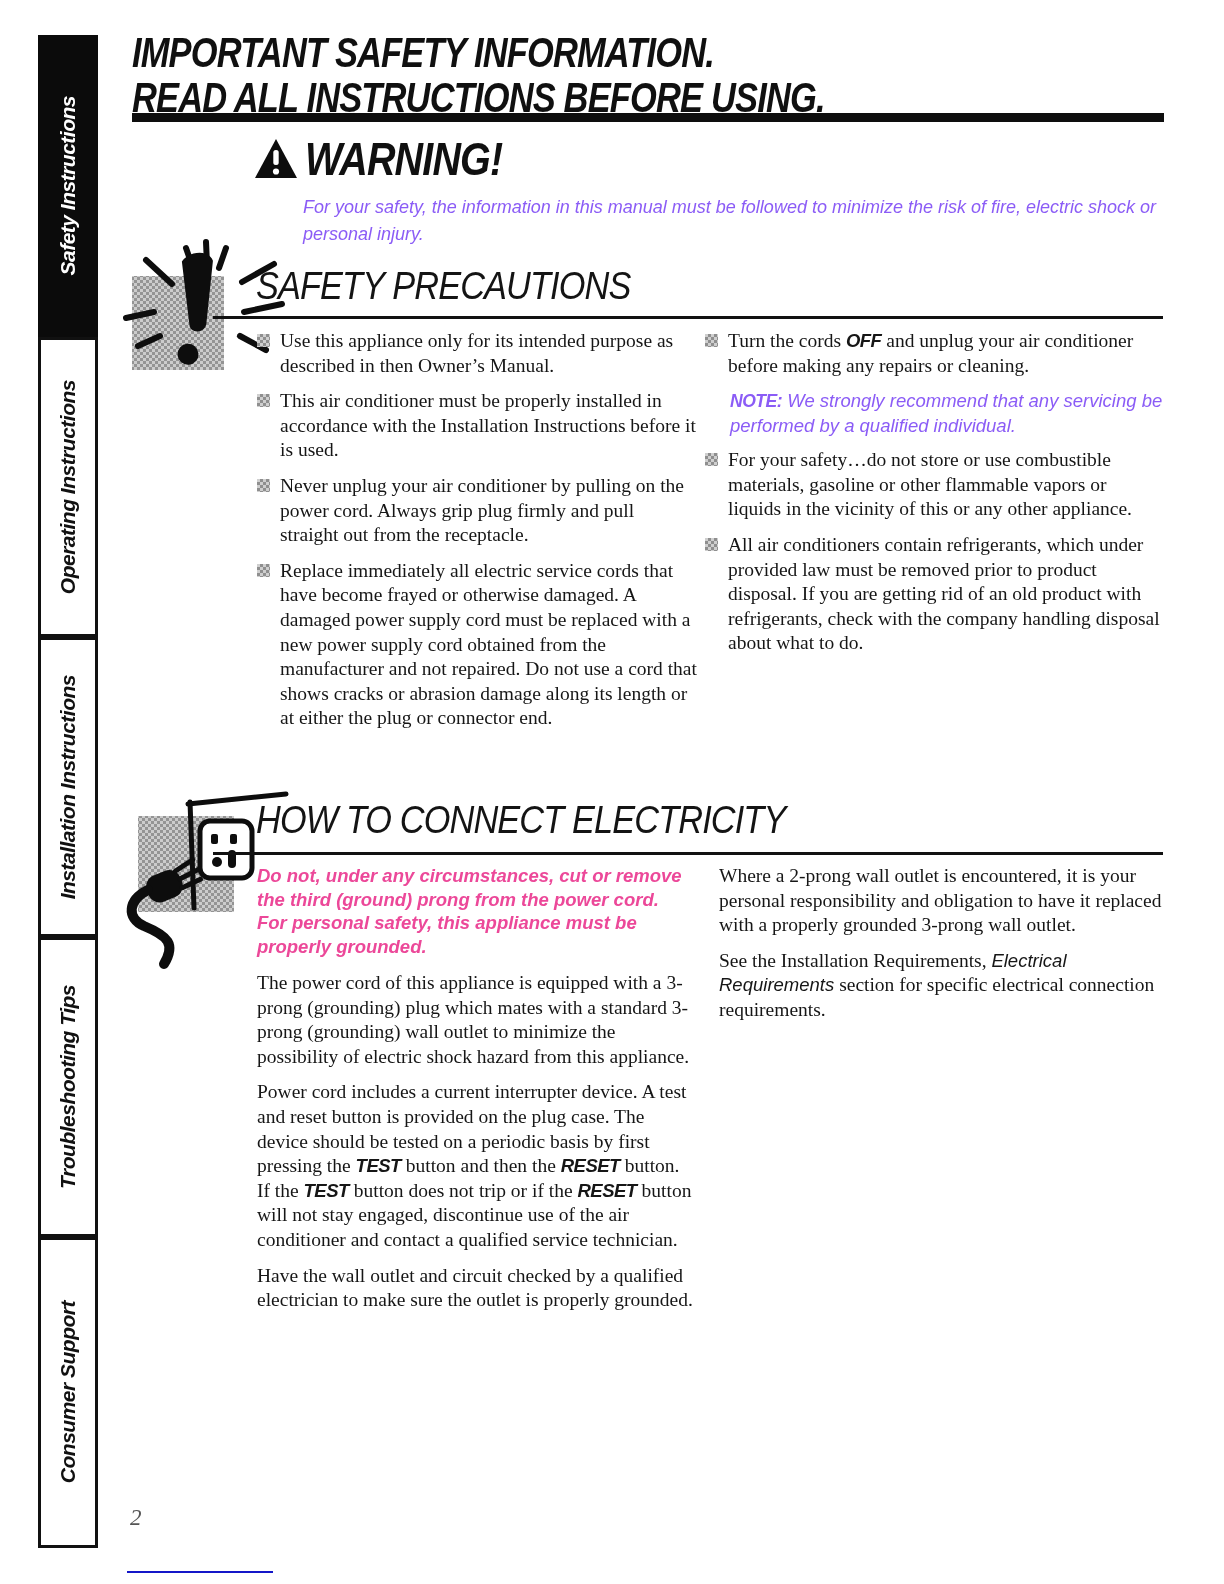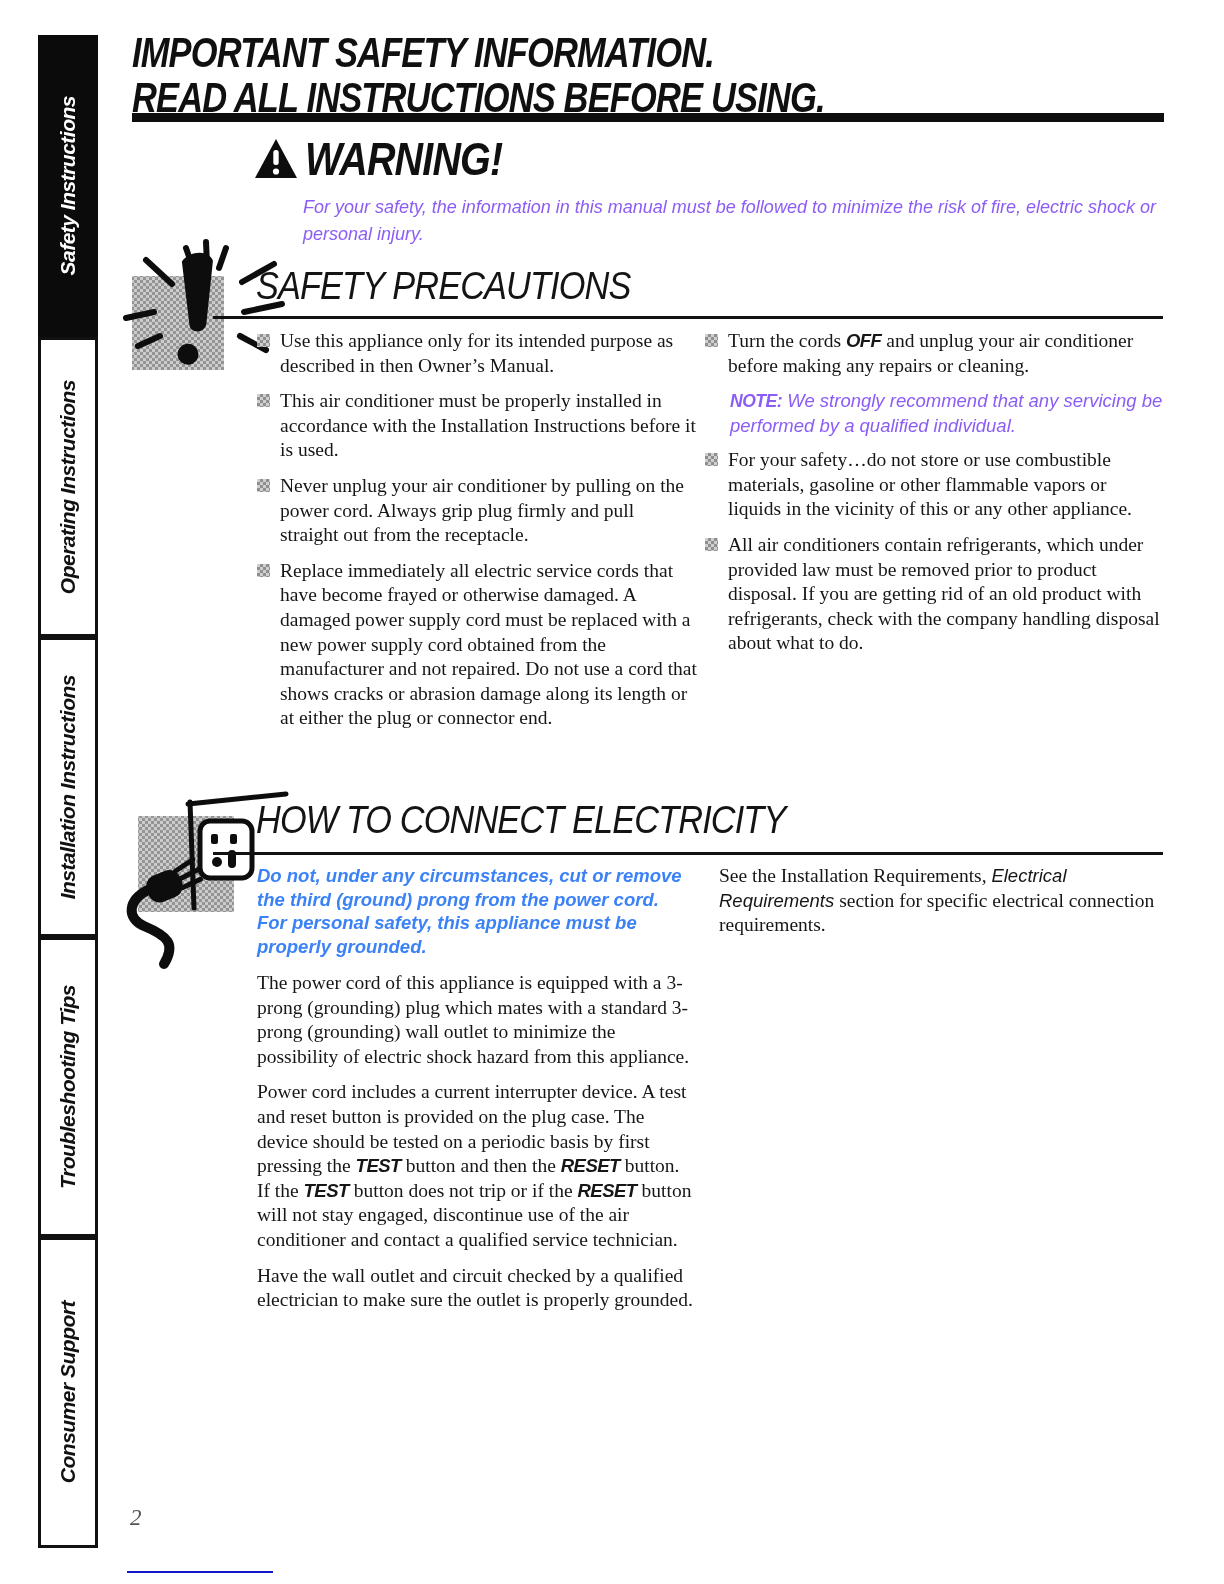--- a/index.html
+++ b/index.html
@@ -62,21 +62,21 @@
     flex:0 0 13px;width:13px;height:13px;margin:5px 10px 0 0;
     background:repeating-conic-gradient(#8f8f8f 0% 25%, #cfcfcf 0% 50%);
     background-size:6px 6px;
   }
   .item.note{
     margin-left:25px;font-family:"Liberation Sans",sans-serif;font-style:italic;
     font-size:18.5px;line-height:23.5px;color:#8b5cf6;
   }
   .item.lead{
     font-family:"Liberation Sans",sans-serif;font-style:italic;font-weight:bold;
-    font-size:18.5px;line-height:23.5px;width:426px;color:#3b82f6;margin-bottom:13px;
+    font-size:18.5px;line-height:23.5px;width:426px;color:#ec4899;margin-bottom:13px;
   }
   .seg-b{font-family:"Liberation Sans",sans-serif;font-style:italic;font-weight:bold;letter-spacing:-0.5px;font-size:0.95em;text-align:center;}
   .seg-i{font-family:"Liberation Sans",sans-serif;font-style:italic;font-size:0.95em;}
 
   
   .page-num{position:absolute;left:130px;top:1505px;font-family:"Liberation Serif",serif;font-style:italic;font-size:23px;color:#555555;}
   .footer-rule{position:absolute;left:127px;top:1571px;width:146px;height:2px;background:#1417c8;}
 </style>
 </head>
 <body>
@@ -211,18 +211,19 @@
 <div class="sec-rule" style="top:852px;"></div>
 
 <div class="cols" style="top:864px;">
   <div class="col col-a">
       <div class="item lead"><span class="txt"><span>Do not, under any circumstances, cut or remove the third (ground) prong from the power cord. For personal safety, this appliance must be properly grounded.</span></span></div>
       <div class="item para"><span class="txt"><span>The power cord of this appliance is equipped with a 3-prong (grounding) plug which mates with a standard 3-prong (grounding) wall outlet to minimize the possibility of electric shock hazard from this appliance.</span></span></div>
       <div class="item para"><span class="txt"><span>Power cord includes a current interrupter device. A test and reset button is provided on the plug case. The device should be tested on a periodic basis by first pressing the </span><span class="seg-b">TEST</span><span> button and then the </span><span class="seg-b">RESET</span><span> button. If the </span><span class="seg-b">TEST</span><span> button does not trip or if the </span><span class="seg-b">RESET</span><span> button will not stay engaged, discontinue use of the air conditioner and contact a qualified service technician.</span></span></div>
       <div class="item para"><span class="txt"><span>Have the wall outlet and circuit checked by a qualified electrician to make sure the outlet is properly grounded.</span></span></div>
     </div>
   <div class="col col-b pad">
+      <div class="item para"><span class="txt"><span>Where a 2-prong wall outlet is encountered, it is your personal responsibility and obligation to have it replaced with a properly grounded 3-prong wall outlet.</span></span></div>
       <div class="item para"><span class="txt"><span>See the Installation Requirements, </span><span class="seg-i">Electrical Requirements</span><span> section for specific electrical connection requirements.</span></span></div>
     </div>
 </div>
 
 <div class="page-num">2</div>
 <div class="footer-rule"></div>
 
 </body></html>

